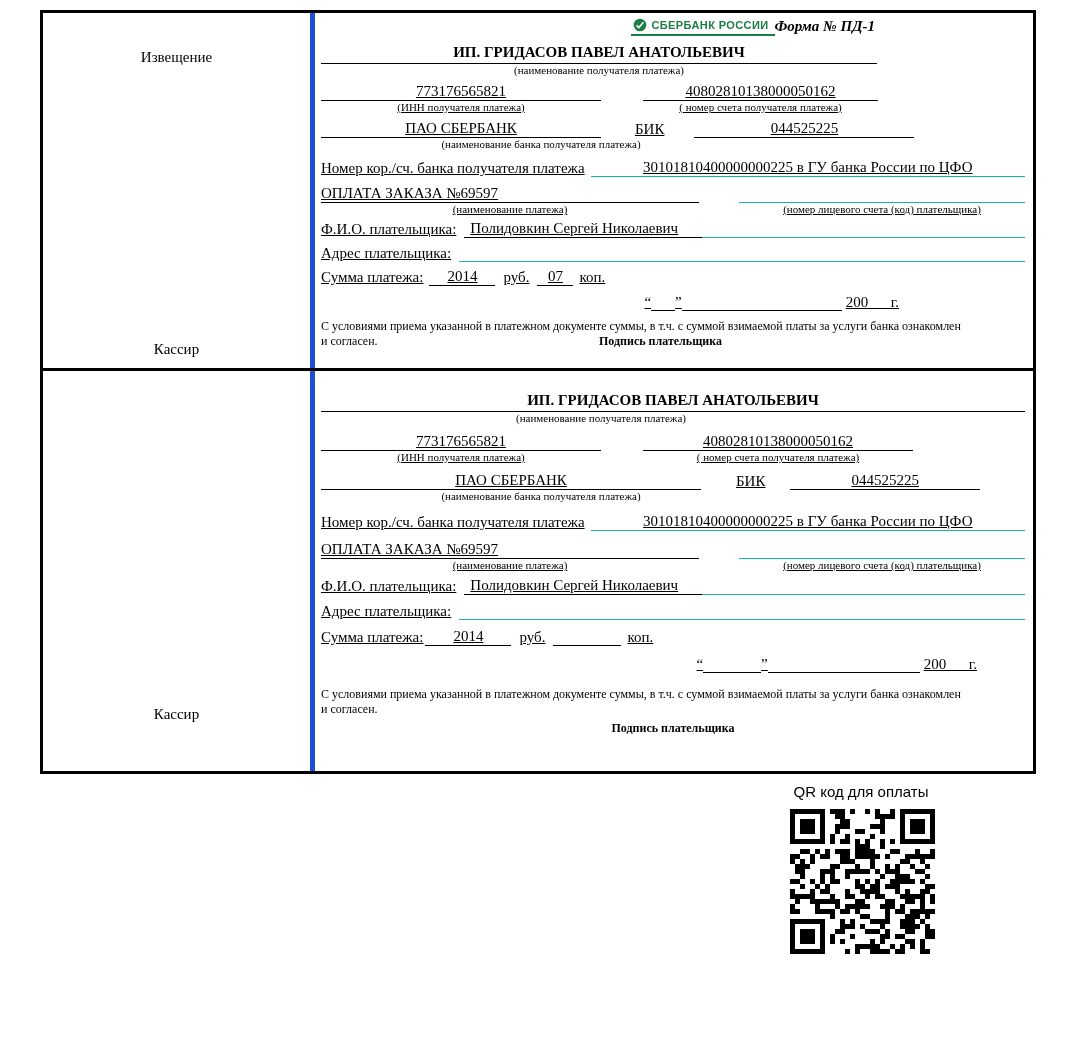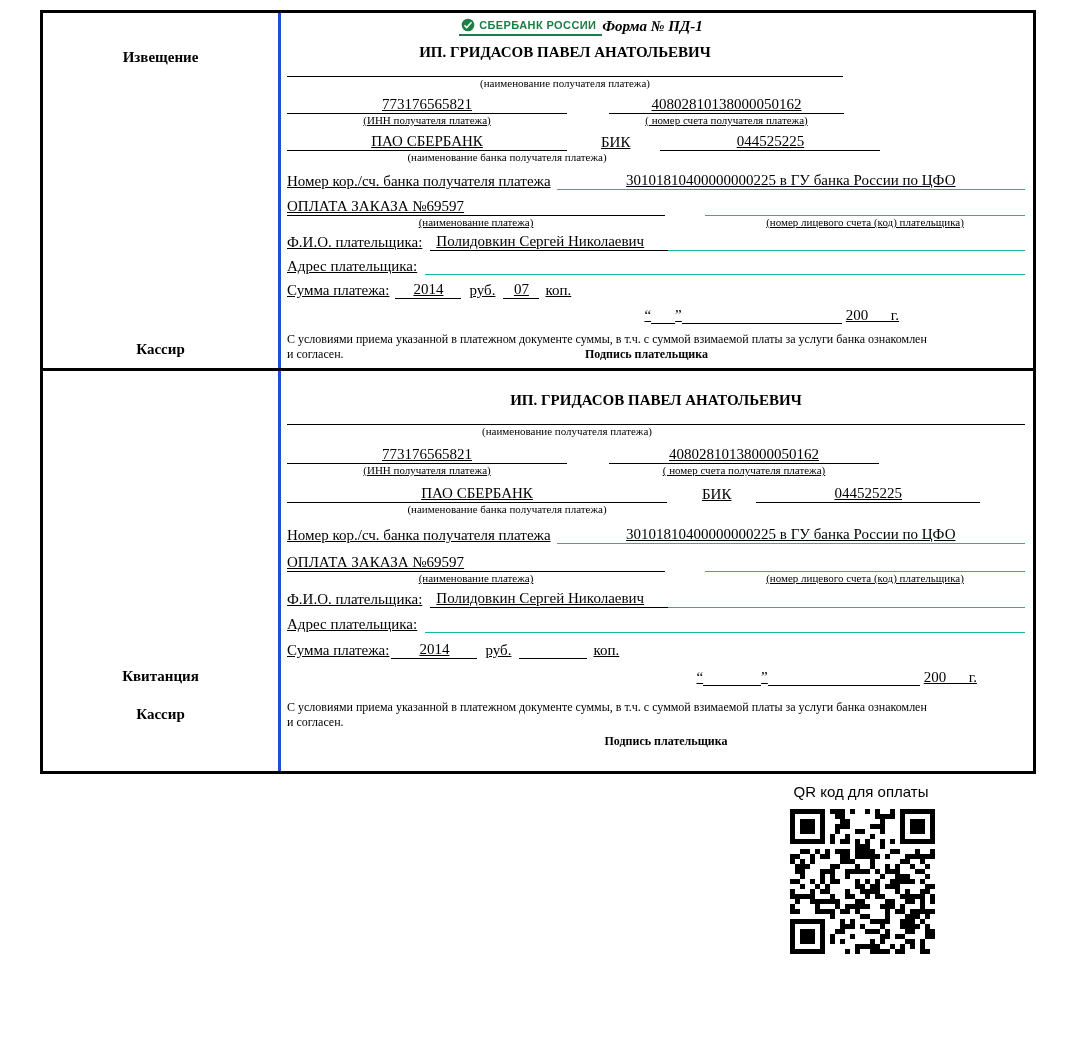--- a/index.html
+++ b/index.html
@@ -7,38 +7,38 @@
   .sheet {
     position: relative; width: 1073px; height: 1050px;
     background: #fff; color: #000;
     font-family: "Liberation Serif", "DejaVu Serif", serif;
     font-size: 15px; overflow: hidden;
   }
   .frame { position: absolute; left: 40px; top: 10px; width: 996px; border: 3px solid #000; }
   .section { display: flex; }
   .section.top { height: 358px; border-bottom: 3px solid #000; }
   .section.bottom { height: 400px; }
-  .stub { width: 238px; border-right: 3px solid #1d4ed8; position: relative; text-align: center; font-weight: bold; }
+  .stub { width: 272px; border-right: 5px solid #1d4ed8; position: relative; text-align: center; font-weight: normal; }
   .stub-top { margin-top: 36px; }
   .stub-abs { position: absolute; left: 0; right: 0; text-align: center; }
   .body-col { flex: 1; padding: 5px 8px 4px 6px; position: relative; overflow: hidden; }
   .row { display: flex; align-items: flex-end; text-decoration: underline; }
   .u { border-bottom: 1px solid #000; }
   .fld { border-bottom: 1px solid #000; }
   .fill { flex: 1; border-bottom: 1px solid #14b8a6; }
   .c { text-align: center; }
   .cap { font-size: 11px; line-height: 13px; }
-  .hdr-row { display: flex; justify-content: center; align-items: flex-start; height: 24px; }
+  .hdr-row { display: flex; justify-content: flex-end; align-items: flex-start; height: 24px; }
   .logo { display: flex; align-items: center; gap: 4px; border-bottom: 2px solid var(--brand-green); padding: 0 6px 2px 2px; }
   .logo-text { color: var(--brand-green); font-family: "Liberation Sans", sans-serif; font-weight: bold; font-size: 11px; letter-spacing: .4px; }
   .form-no { font-style: italic; font-weight: bold; margin-right: 150px; }
-  .title { font-weight: bold; padding-bottom: 15px; }
+  .title { font-weight: bold; padding-bottom: 2px; }
   .lbl { white-space: nowrap; }
   .agree { font-size: 12px; line-height: 15px; position: relative; }
-  .sig { font-weight: bold; font-size: 12px; margin-left: 20px; }
+  .sig { font-weight: bold; font-size: 12px; }
   .qr-title { font-family: "Liberation Sans", sans-serif; font-size: 15px; text-align: center; }
 </style>
 </head>
 <body>
 
 <div class="sheet">
   <div class="frame">
 
     <div class="section top">
       <div class="stub">
@@ -123,21 +123,20 @@
 
         <div class="agree" style="margin-top:8px;width:648px">
           <span>С условиями приема указанной в платежном документе суммы, в т.ч. с суммой взимаемой платы за услуги банка ознакомлен и согласен.</span>
           <span class="sig" style="position:absolute;left:278px;bottom:0">Подпись плательщика</span>
         </div>
       </div>
     </div>
 
     <div class="section bottom">
       <div class="stub">
-        <div class="stub-abs" style="bottom:86px">Квитанция</div>
         <div class="stub-abs" style="bottom:48px">Кассир</div>
       </div>
       <div class="body-col">
 
         <div class="title u c" style="margin-top:16px">ИП. ГРИДАСОВ ПАВЕЛ АНАТОЛЬЕВИЧ</div>
         <div class="cap c" style="width:560px">(наименование получателя платежа)</div>
 
         <div class="row" style="margin-top:8px">
           <span class="fld c" style="width:280px">773176565821</span>
           <span style="width:42px"></span>

